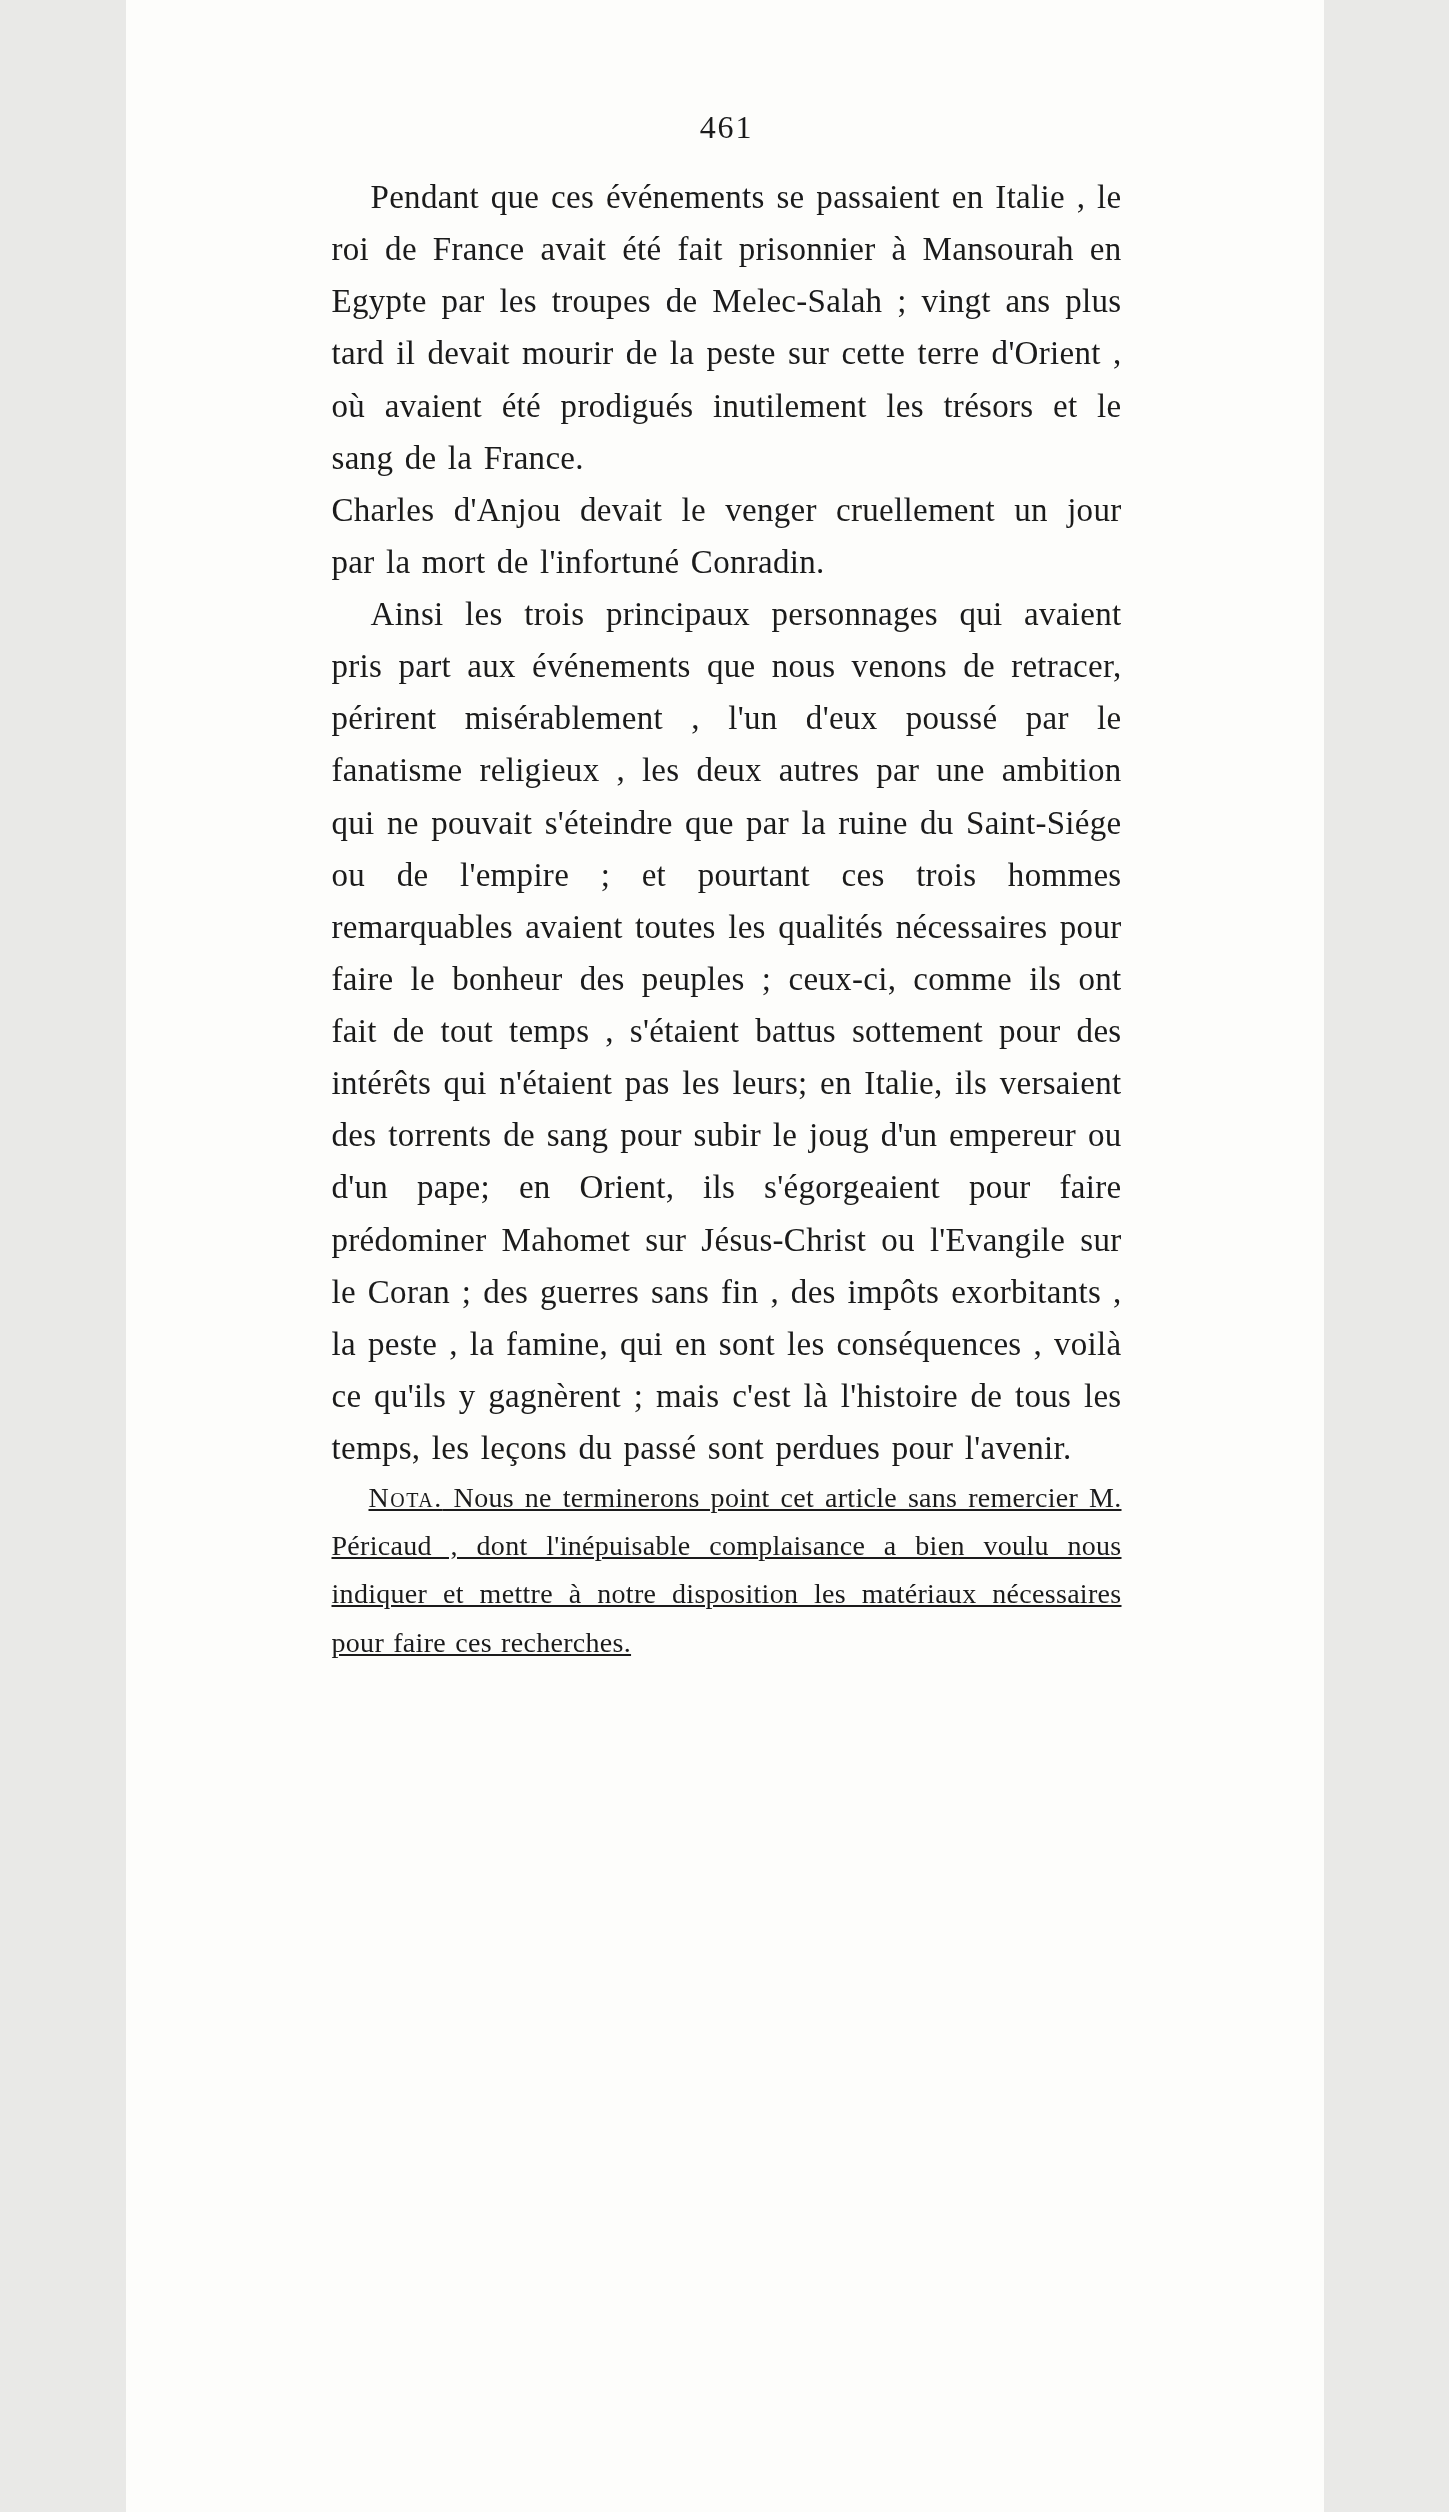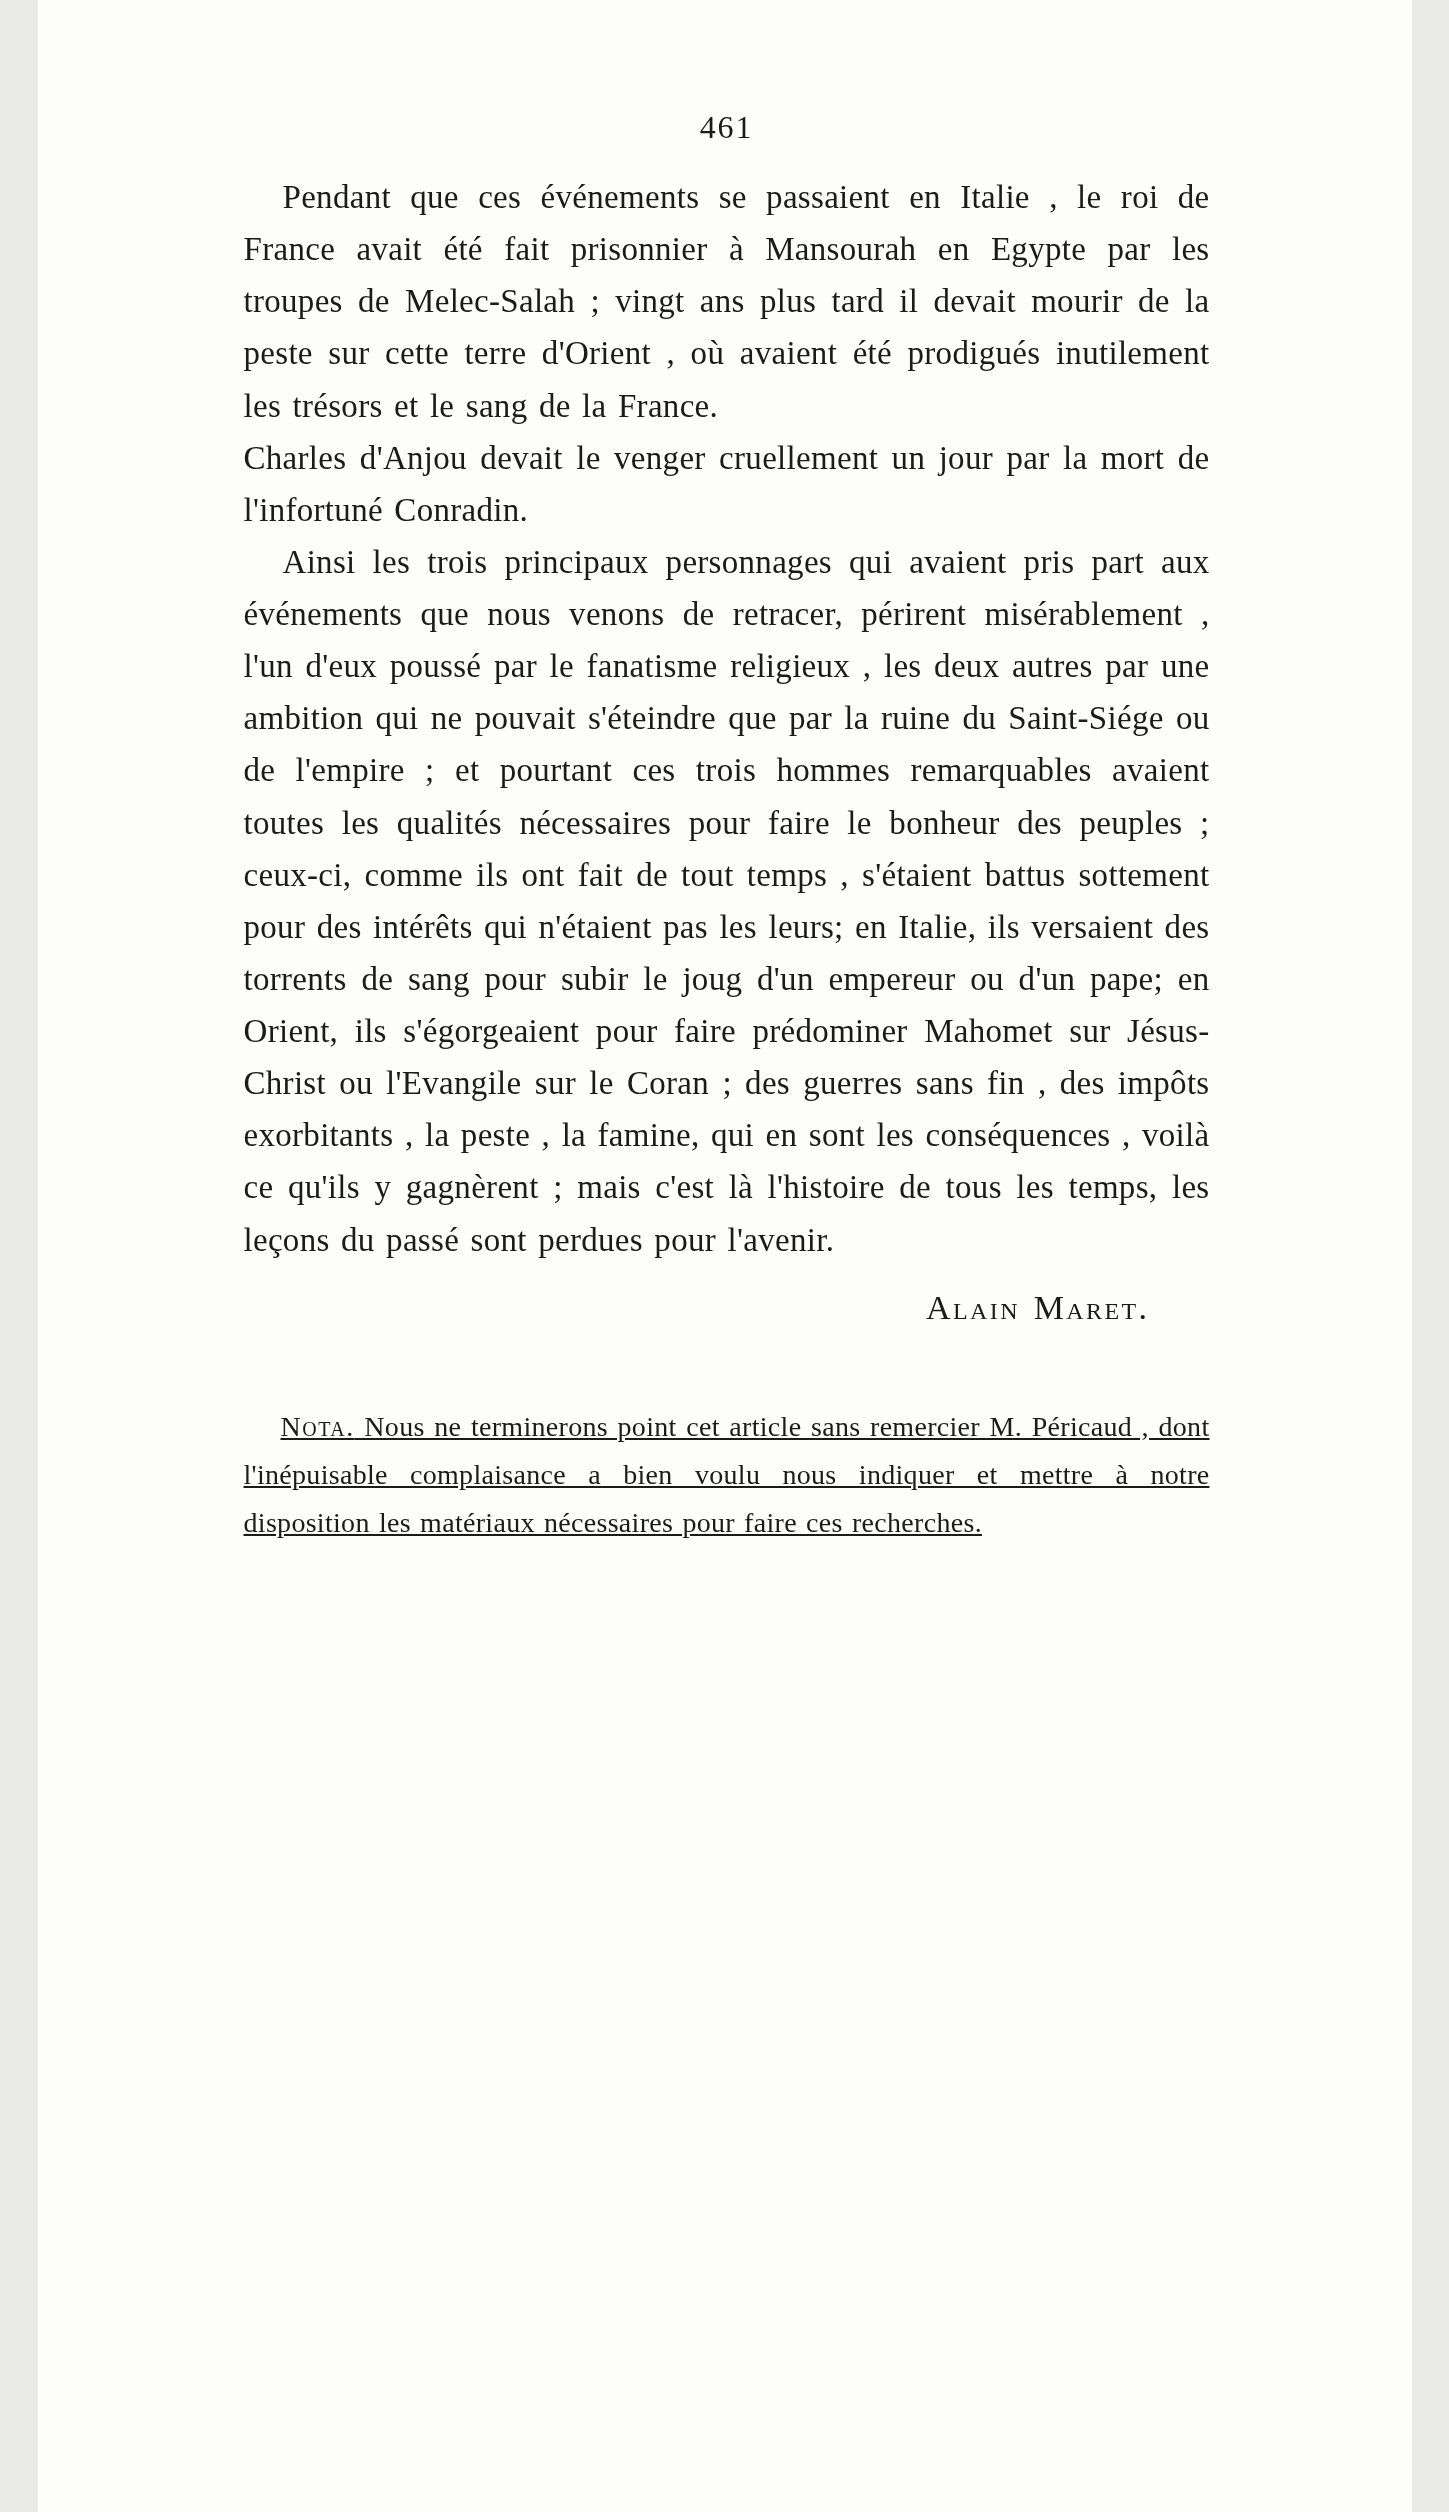--- a/index.html
+++ b/index.html
@@ -2,21 +2,21 @@
 <html><head>
 <meta charset="utf-8">
 <style>
   html, body {
     margin: 0;
     padding: 0;
     background: #e9e9e7;
   }
   .page {
     position: relative;
-    width: 1374px;
+    width: 1198px;
     height: 2512px;
     margin: 0 auto;
     background: #fdfdfb;
     color: #1b1b1b;
     font-family: "Liberation Serif", "DejaVu Serif", serif;
     box-sizing: border-box;
     padding: 109px 202px 0 206px;
     overflow: hidden;
   }
   .page-number {
@@ -68,18 +68,17 @@
 <div class="page">
   <div class="page-number">461</div>
 
   <div class="text-block">
     <p class="para">Pendant que ces événements se passaient en Italie , le roi de France avait été fait prisonnier à Mansourah en Egypte par les troupes de Melec-Salah ; vingt ans plus tard il devait mourir de la peste sur cette terre d'Orient , où avaient été prodigués inutilement les trésors et le sang de la France.</p>
 
     <p class="para no-indent">Charles d'Anjou devait le venger cruellement un jour par la mort de l'infortuné Conradin.</p>
 
     <p class="para">Ainsi les trois principaux personnages qui avaient pris part aux événements que nous venons de retracer, périrent misérablement , l'un d'eux poussé par le fanatisme religieux , les deux autres par une ambition qui ne pouvait s'éteindre que par la ruine du Saint-Siége ou de l'empire ; et pourtant ces trois hommes remarquables avaient toutes les qualités nécessaires pour faire le bonheur des peuples ; ceux-ci, comme ils ont fait de tout temps , s'étaient battus sottement pour des intérêts qui n'étaient pas les leurs; en Italie, ils versaient des torrents de sang pour subir le joug d'un empereur ou d'un pape; en Orient, ils s'égorgeaient pour faire prédominer Mahomet sur Jésus-Christ ou l'Evangile sur le Coran ; des guerres sans fin , des impôts exorbitants , la peste , la famine, qui en sont les conséquences , voilà ce qu'ils y gagnèrent ; mais c'est là l'histoire de tous les temps, les leçons du passé sont perdues pour l'avenir.</p>
 
-    <div class="signature">Alain Maret.</div>
 
     <p class="nota"><span class="nota-label">Nota.</span><span> Nous ne terminerons point cet article sans remercier M. Péricaud , dont l'inépuisable complaisance a bien voulu nous indiquer et mettre à notre disposition les matériaux nécessaires pour faire ces recherches.</span></p>
   </div>
 </div>
 
 
 </body></html>

